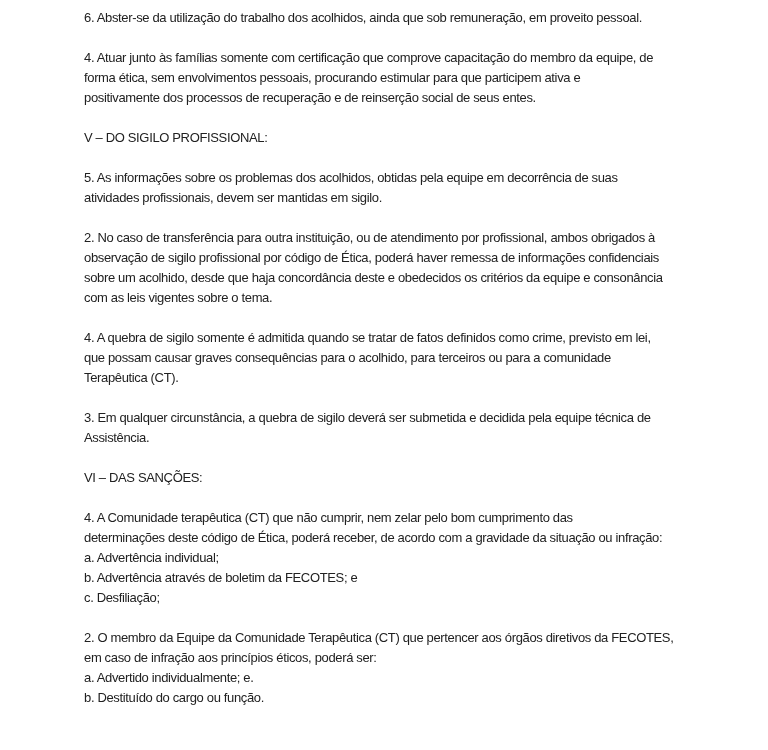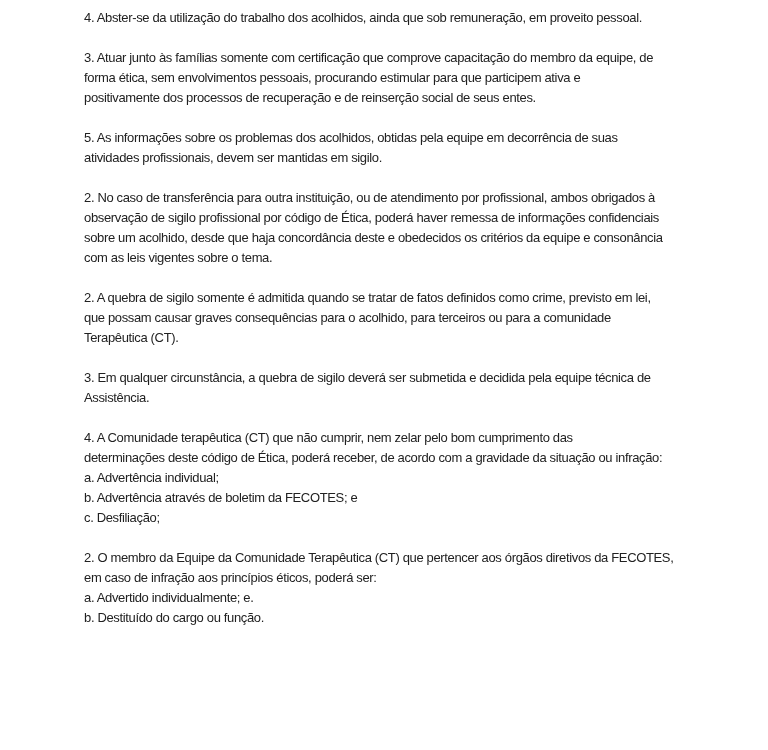--- a/index.html
+++ b/index.html
@@ -31,35 +31,37 @@
   }
   .heading {
     white-space: pre;
     margin: 0 0 20px 0;
   }
 </style>
 </head>
 <body>
 
 <div class="page">
-  <div class="block">4. Abster-se da utilização do trabalho dos acolhidos, ainda que sob remuneração, em proveito pessoal.</div>
-  <div class="block">3. Atuar junto às famílias somente com certificação que comprove capacitação do membro da equipe, de
+  <div class="block">6. Abster-se da utilização do trabalho dos acolhidos, ainda que sob remuneração, em proveito pessoal.</div>
+  <div class="block">4. Atuar junto às famílias somente com certificação que comprove capacitação do membro da equipe, de
 forma ética, sem envolvimentos pessoais, procurando estimular para que participem ativa e
 positivamente dos processos de recuperação e de reinserção social de seus entes.</div>
+  <div class="heading">V – DO SIGILO PROFISSIONAL:</div>
   <div class="block">5. As informações sobre os problemas dos acolhidos, obtidas pela equipe em decorrência de suas
 atividades profissionais, devem ser mantidas em sigilo.</div>
   <div class="block">2. No caso de transferência para outra instituição, ou de atendimento por profissional, ambos obrigados à
 observação de sigilo profissional por código de Ética, poderá haver remessa de informações confidenciais
 sobre um acolhido, desde que haja concordância deste e obedecidos os critérios da equipe e consonância
 com as leis vigentes sobre o tema.</div>
-  <div class="block">2. A quebra de sigilo somente é admitida quando se tratar de fatos definidos como crime, previsto em lei,
+  <div class="block">4. A quebra de sigilo somente é admitida quando se tratar de fatos definidos como crime, previsto em lei,
 que possam causar graves consequências para o acolhido, para terceiros ou para a comunidade
 Terapêutica (CT).</div>
   <div class="block">3. Em qualquer circunstância, a quebra de sigilo deverá ser submetida e decidida pela equipe técnica de
 Assistência.</div>
+  <div class="heading">VI – DAS SANÇÕES:</div>
   <div class="block">4. A Comunidade terapêutica (CT) que não cumprir, nem zelar pelo bom cumprimento das
 determinações deste código de Ética, poderá receber, de acordo com a gravidade da situação ou infração:
 a. Advertência individual;
 b. Advertência através de boletim da FECOTES; e
 c. Desfiliação;</div>
   <div class="block">2. O membro da Equipe da Comunidade Terapêutica (CT) que pertencer aos órgãos diretivos da FECOTES,
 em caso de infração aos princípios éticos, poderá ser:
 a. Advertido individualmente; e.
 b. Destituído do cargo ou função.</div>
 </div>

